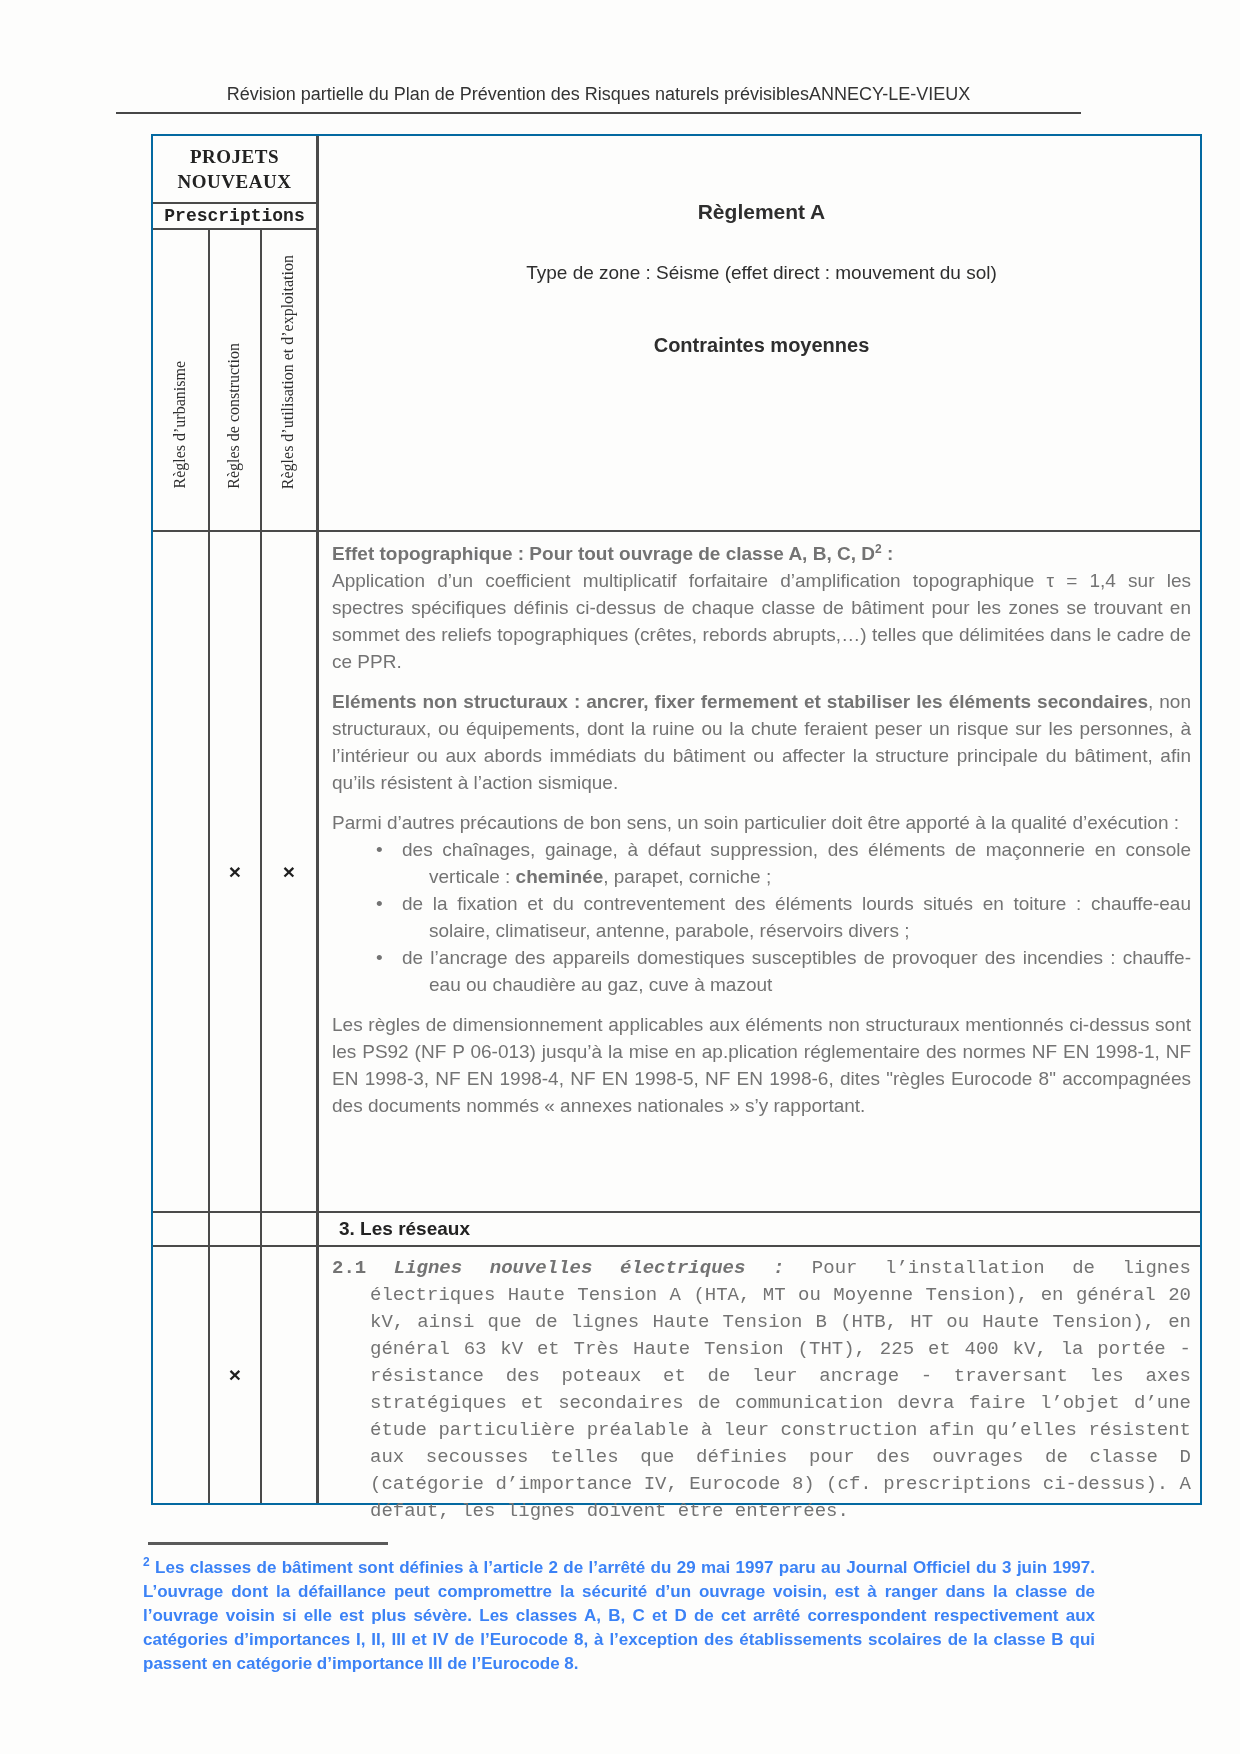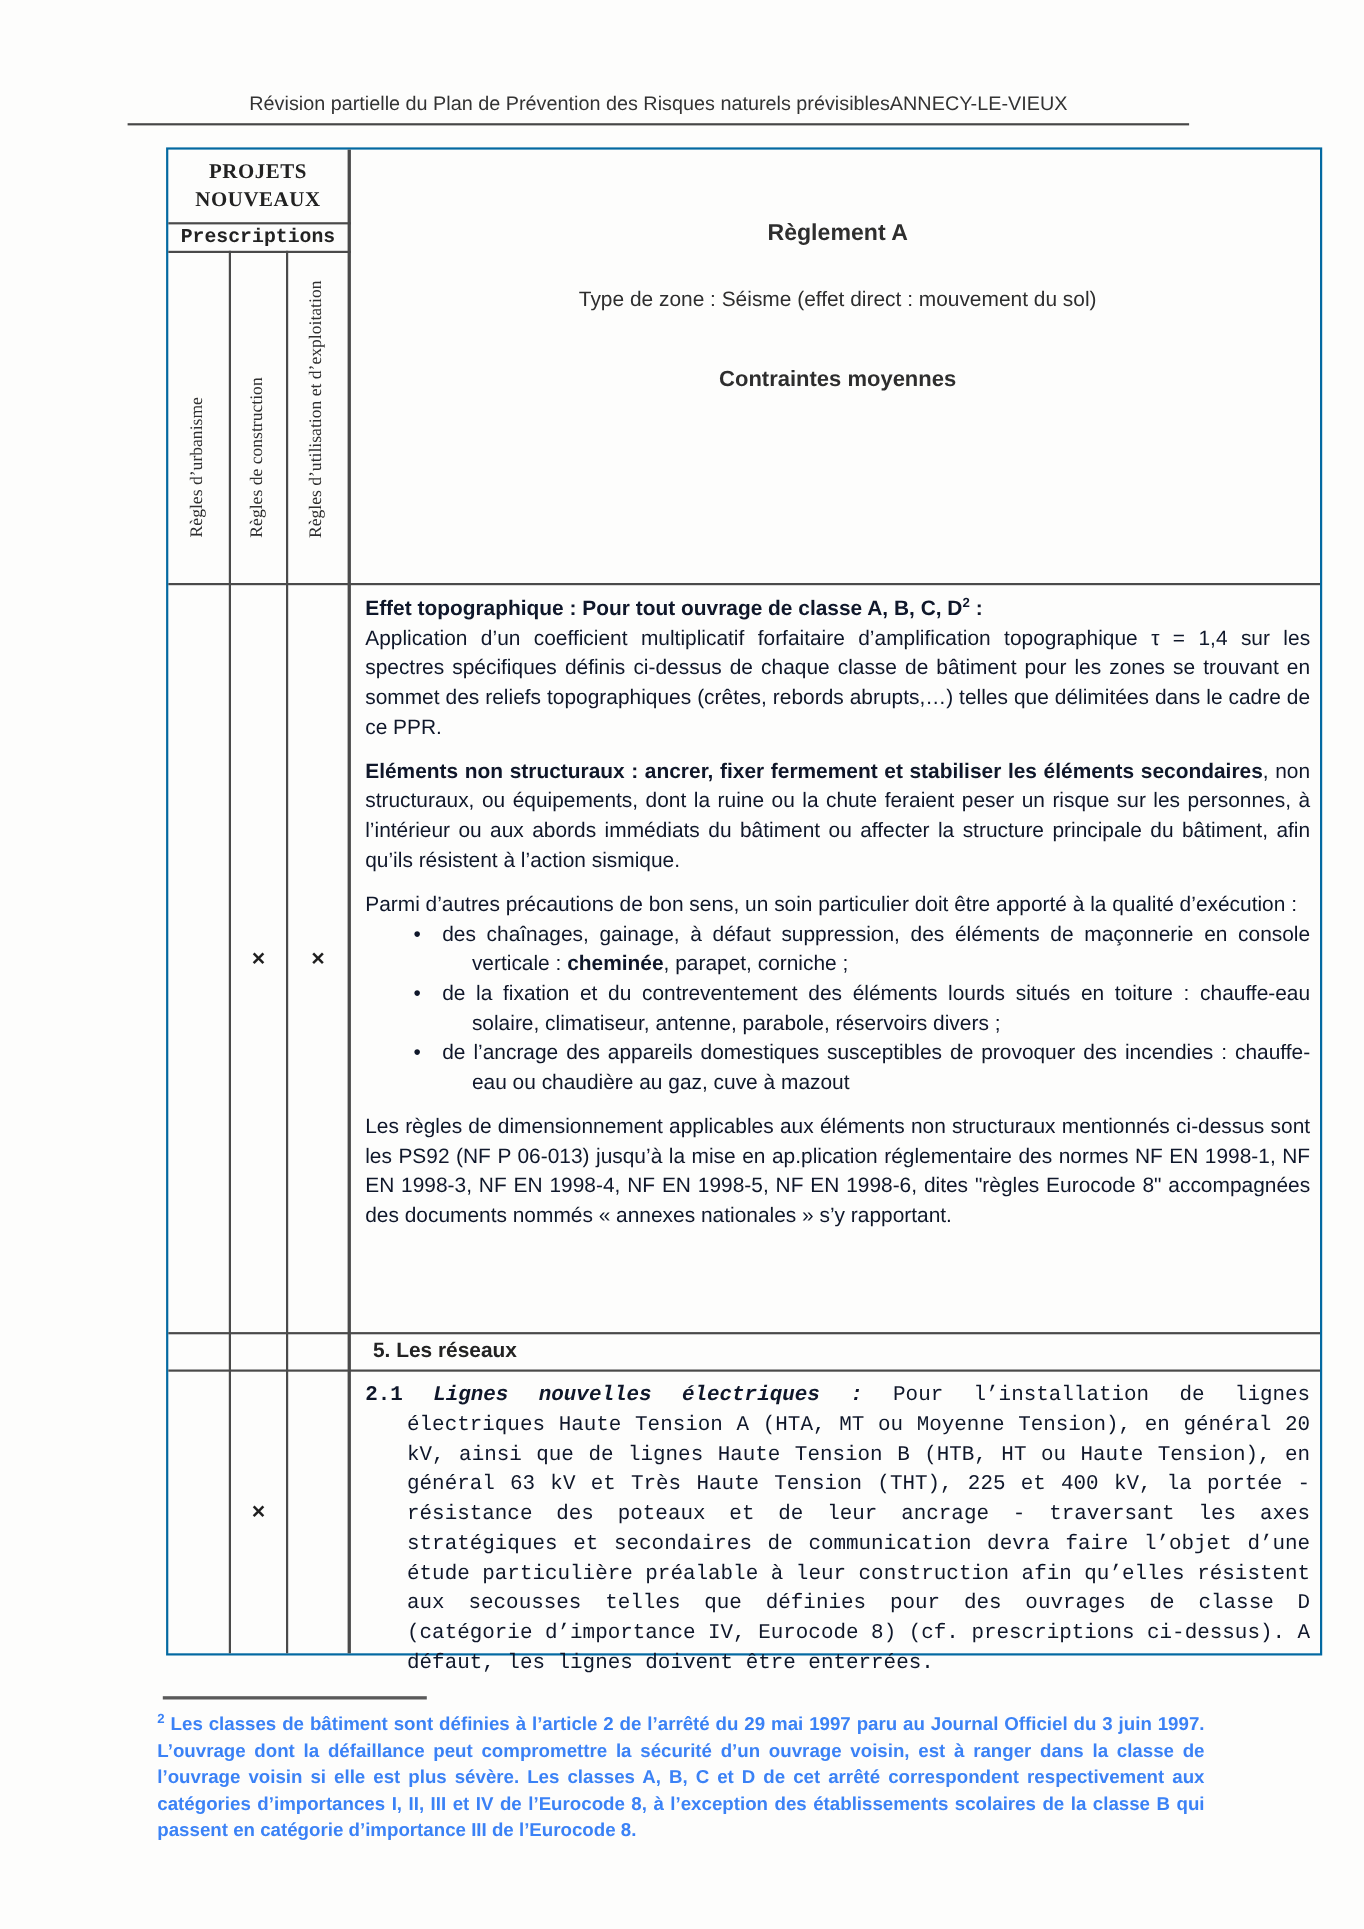--- a/index.html
+++ b/index.html
@@ -60,21 +60,21 @@
   .xc {
     position:absolute; display:flex; align-items:center; justify-content:center;
     font-weight:bold; font-size:21px; color:#1f1f1f;
   }
   .xc.r1c2 { left:57px;  top:396px;  width:50px; height:679px; }
   .xc.r1c3 { left:109px; top:396px;  width:54px; height:679px; }
   .xc.r2c2 { left:57px;  top:1111px; width:50px; height:256px; }
 
   .row-content {
     position:absolute; left:166px; width:885px; box-sizing:border-box;
-    font-size:19px; line-height:27px; text-align:justify; color:#0f172a;
+    font-size:19px; line-height:27px; text-align:justify; color:#737373;
   }
   .row1  { top:396px;  height:679px; padding:8px 13px 0 13px; }
   .row21 { top:1111px; height:256px; padding:8px 13px 0 13px;font-family:Liberation Mono, monospace; }
   .sec {
     position:absolute; left:166px; top:1077px; width:885px; height:32px;
     line-height:31px; padding-left:20px; box-sizing:border-box;
     font-weight:bold; font-size:19px; color:#232323; text-align:left;
   }
   .blk { margin:0; }
   .blk.para { margin-top:13px; }
@@ -136,21 +136,21 @@
         <div class="blk first"><span class="b">Effet topographique : Pour tout ouvrage de classe A, B, C, D</span><sup class="b">2</sup><span class="b"> :</span></div>
         <div class="blk cont"><span>Application d’un coefficient multiplicatif forfaitaire d’amplification topographique τ = 1,4 sur les spectres spécifiques définis ci-dessus de chaque classe de bâtiment pour les zones se trouvant en sommet des reliefs topographiques (crêtes, rebords abrupts,…) telles que délimitées dans le cadre de ce PPR.</span></div>
         <div class="blk para"><span class="b">Eléments non structuraux : ancrer, fixer fermement et stabiliser les éléments secondaires</span><span>, non structuraux, ou équipements, dont la ruine ou la chute feraient peser un risque sur les personnes, à l’intérieur ou aux abords immédiats du bâtiment ou affecter la structure principale du bâtiment, afin qu’ils résistent à l’action sismique.</span></div>
         <div class="blk para"><span>Parmi d’autres précautions de bon sens, un soin particulier doit être apporté à la qualité d’exécution :</span></div>
         <div class="blk li"><span>des chaînages, gainage, à défaut suppression, des éléments de maçonnerie en console verticale : </span><span class="b">cheminée</span><span>, parapet, corniche ;</span></div>
         <div class="blk li"><span>de la fixation et du contreventement des éléments lourds situés en toiture : chauffe-eau solaire, climatiseur, antenne, parabole, réservoirs divers ;</span></div>
         <div class="blk li"><span>de l’ancrage des appareils domestiques susceptibles de provoquer des incendies : chauffe-eau ou chaudière au gaz, cuve à mazout</span></div>
         <div class="blk para"><span>Les règles de dimensionnement applicables aux éléments non structuraux mentionnés ci-dessus sont les PS92 (NF P 06-013) jusqu’à la mise en ap.plication réglementaire des normes NF EN 1998-1, NF EN 1998-3, NF EN 1998-4, NF EN 1998-5, NF EN 1998-6, dites "règles Eurocode 8" accompagnées des documents nommés « annexes nationales » s’y rapportant.</span></div>
       </div>
 
-    <div class="sec">5. Les réseaux</div>
+    <div class="sec">3. Les réseaux</div>
 
     <div class="row-content row21">
         <div class="blk hang"><span class="b">2.1 </span><span class="b i">Lignes nouvelles électriques : </span><span>Pour l’installation de lignes électriques Haute Tension A (HTA, MT ou Moyenne Tension), en général 20 kV, ainsi que de lignes Haute Tension B (HTB, HT ou Haute Tension), en général 63 kV et Très Haute Tension (THT), 225 et 400 kV, la portée - résistance des poteaux et de leur ancrage - traversant les axes stratégiques et secondaires de communication devra faire l’objet d’une étude particulière préalable à leur construction afin qu’elles résistent aux secousses telles que définies pour des ouvrages de classe D (catégorie d’importance IV, Eurocode 8) (cf. prescriptions ci-dessus). A défaut, les lignes doivent être enterrées.</span></div>
       </div>
   </div>
 
   <div class="fn-rule"></div>
   <div class="fn"><sup>2</sup><span> Les classes de bâtiment sont définies à l’article 2 de l’arrêté du 29 mai 1997 paru au Journal Officiel du 3 juin 1997. L’ouvrage dont la défaillance peut compromettre la sécurité d’un ouvrage voisin, est à ranger dans la classe de l’ouvrage voisin si elle est plus sévère. Les classes A, B, C et D de cet arrêté correspondent respectivement aux catégories d’importances I, II, III et IV de l’Eurocode 8, à l’exception des établissements scolaires de la classe B qui passent en catégorie d’importance III de l’Eurocode 8.</span></div>
 
 </div>

